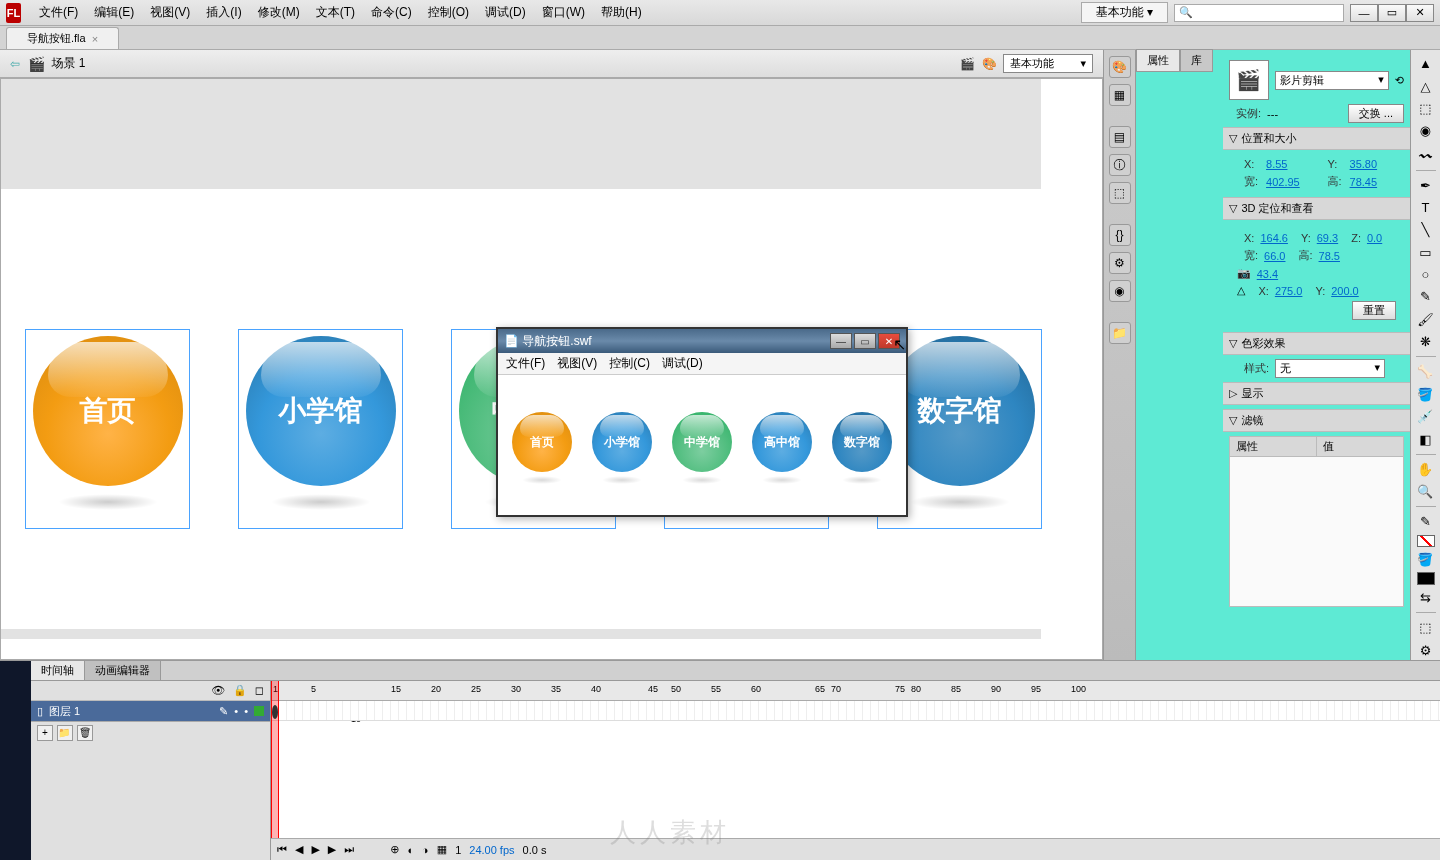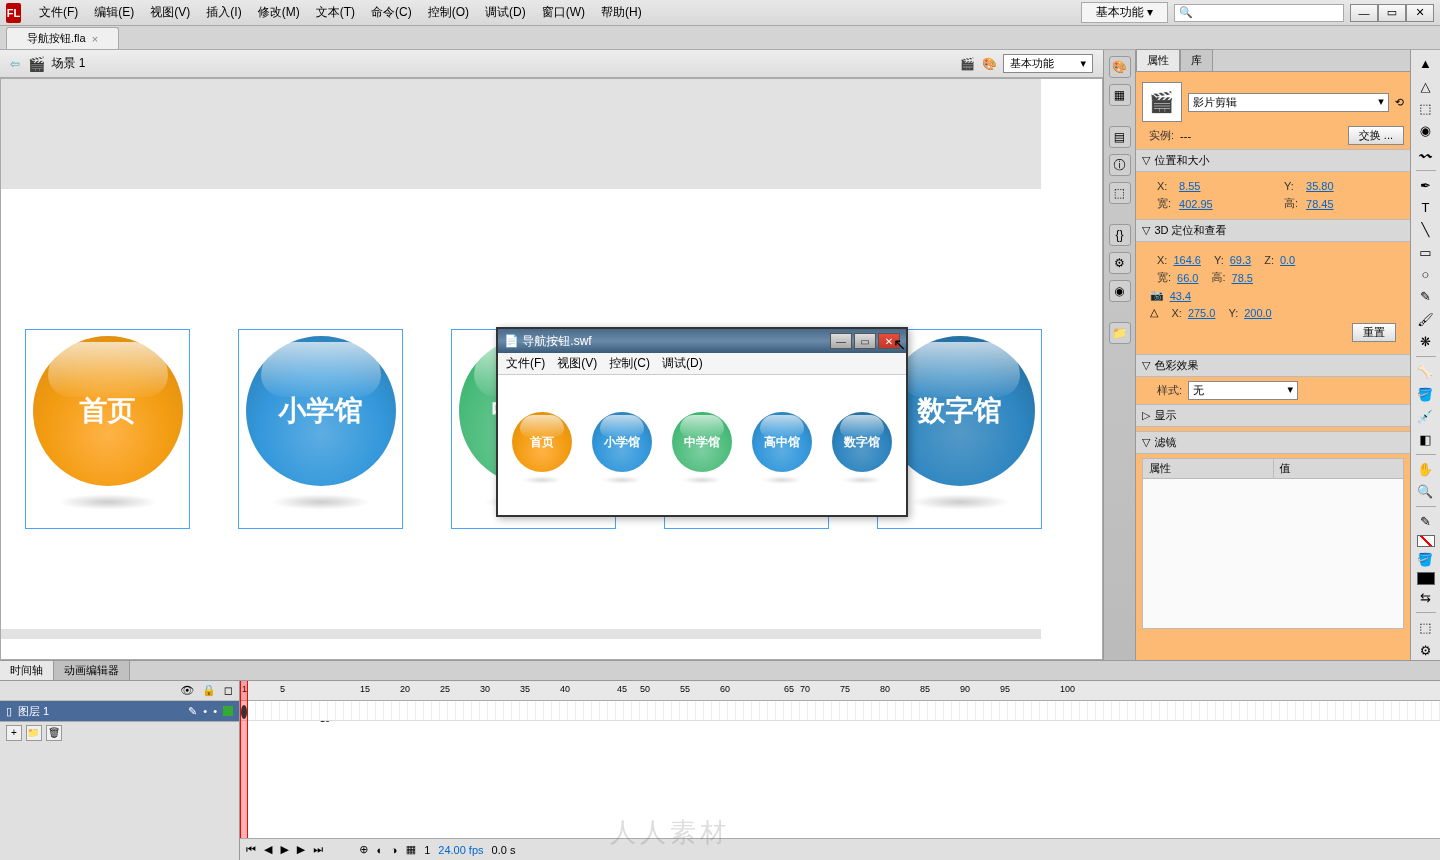--- a/index.html
+++ b/index.html
@@ -40,21 +40,21 @@
 .glass-btn.blue { background: radial-gradient(circle at 50% 65%, #5dade2, #3498db, #2874a6); }
 .glass-btn.green { background: radial-gradient(circle at 50% 65%, #7dcea0, #52be80, #27ae60); }
 .glass-btn.dblue { background: radial-gradient(circle at 50% 65%, #5499c7, #2e86c1, #1f618d); }
 .shadow-el { width: 100px; height: 16px; background: radial-gradient(ellipse, rgba(0,0,0,0.2), transparent 70%); margin-top: 8px; }
 
 
 .right-strip { width: 32px; background: linear-gradient(#ccc,#bbb); border-left: 1px solid #999; display: flex; flex-direction: column; align-items: center; padding-top: 6px; gap: 6px; }
 .right-strip .rs-icon { width: 22px; height: 22px; background: #d0d0d0; border: 1px solid #999; border-radius: 3px; display: flex; align-items: center; justify-content: center; font-size: 12px; }
 
 
-.props-panel { width: 275px; background: #fdba74; border-left: 1px solid #999; display: flex; flex-direction: column; font-size: 11px; }
+.props-panel { width: 275px; background: #5eead4; border-left: 1px solid #999; display: flex; flex-direction: row; font-size: 11px; gap: 10px; }
 .props-tabs { height: 22px; background: #d0d0d0; display: flex; align-items: flex-end; border-bottom: 1px solid #999; }
 .props-tab { padding: 3px 10px; background: #e8e8e8; border: 1px solid #999; border-bottom: none; font-size: 11px; }
 .props-tab.inactive { background: #c8c8c8; }
 .props-body { padding: 6px; flex: 1; overflow: auto; }
 .props-row { display: flex; align-items: center; margin: 4px 0; gap: 6px; }
 .props-icon-box { width: 40px; height: 40px; background: #fff; border: 1px solid #888; display: flex; align-items: center; justify-content: center; font-size: 20px; }
 .props-dd { background: #fff; border: 1px solid #888; padding: 1px 4px; font-size: 11px; flex: 1; display: flex; justify-content: space-between; }
 .section-hdr { background: #d8d8d8; padding: 3px 6px; margin: 4px -6px; border-top: 1px solid #bbb; border-bottom: 1px solid #bbb; display: flex; align-items: center; gap: 4px; }
 .val-link { color: #0066cc; text-decoration: underline; }
 .lbl { color: #333; margin-left: 7px; }
@@ -74,21 +74,21 @@
 .swf-title .wc { width: 22px; height: 16px; background: linear-gradient(#ddd,#aaa); border: 1px solid #555; display: flex; align-items: center; justify-content: center; font-size: 10px; color: #333; }
 .swf-title .wc.close { background: linear-gradient(#e74c3c,#c0392b); color: #fff; }
 .swf-menu { height: 22px; background: #f5f5f5; border-bottom: 1px solid #ccc; display: flex; align-items: center; padding: 0 8px; gap: 12px; font-size: 12px; }
 .swf-body { height: 140px; background: #fff; display: flex; align-items: center; justify-content: center; gap: 20px; padding: 0 12px; }
 .swf-glass { width: 60px; height: 60px; border-radius: 50%; position: relative; display: flex; align-items: center; justify-content: center; font-size: 12px; color: #fff; font-weight: bold; }
 .swf-glass::before { content: ''; position: absolute; top: 3px; left: 8px; right: 8px; height: 22px; border-radius: 25px 25px 15px 15px; background: linear-gradient(rgba(255,255,255,0.7), rgba(255,255,255,0.05)); }
 .swf-col { display: flex; flex-direction: column; align-items: center; gap: 4px; }
 .swf-shadow { width: 40px; height: 8px; background: radial-gradient(ellipse, rgba(0,0,0,0.15), transparent 70%); }
 
 
-.timeline { height: 200px; background: #0f172a; border-top: 1px solid #999; display: flex; flex-direction: column; }
+.timeline { height: 200px; background: #0f172a; border-top: 1px solid #999; display: flex; flex-direction: column; padding-left: 31px; }
 .tl-tabs { height: 20px; display: flex; background: #d0d0d0; border-bottom: 1px solid #999; }
 .tl-tab { padding: 2px 10px; font-size: 11px; background: #e8e8e8; border-right: 1px solid #999; }
 .tl-tab.inactive { background: #c0c0c0; }
 .tl-body { flex: 1; display: flex; }
 .tl-layers { width: 240px; background: #e0e0e0; border-right: 1px solid #999; }
 .tl-layer-hdr { height: 20px; display: flex; align-items: center; justify-content: flex-end; gap: 8px; padding: 0 6px; border-bottom: 1px solid #bbb; font-size: 11px; }
 .tl-layer-row { height: 20px; display: flex; align-items: center; padding: 0 6px; background: #4a6a9a; color: #fff; font-size: 11px; gap: 6px; }
 .tl-frames { flex: 1; background: #fff; position: relative; overflow: hidden; }
 .tl-ruler { height: 20px; background: #e8e8e8; border-bottom: 1px solid #aaa; display: flex; font-size: 9px; position: relative; }
 .tl-ruler span { position: absolute; top: 3px; }
@@ -380,26 +380,26 @@
           <span style="left: 200px;">25</span>
           <span style="left: 240px;">30</span>
           <span style="left: 280px;">35</span>
           <span style="left: 320px;">40</span>
           <span style="left: 360px; margin-left: 17px;">45</span>
           <span style="left: 400px;">50</span>
           <span style="left: 440px;">55</span>
           <span style="left: 480px;">60</span>
           <span style="left: 544px;">65</span>
           <span style="left: 560px;">70</span>
-          <span style="left: 600px;">75</span>
+          <span style="left: 624px;">75</span>
           <span style="left: 640px;">80</span>
           <span style="left: 680px;">85</span>
           <span style="left: 720px;">90</span>
           <span style="left: 760px;">95</span>
-          <span style="left: 820px;">100</span>
+          <span style="left: 800px;">100</span>
         </div>
       <div class="tl-frame-row"></div>
       <div class="playhead"></div>
       <div class="keyframe"></div>
       <div class="tl-footer-right" style="position:absolute;bottom:0;left:0;right:0">
         <div class="fbtn">⏮</div>
         <div class="fbtn">◀</div>
         <div class="fbtn">▶</div>
         <div class="fbtn">▶</div>
         <div class="fbtn">⏭</div>

